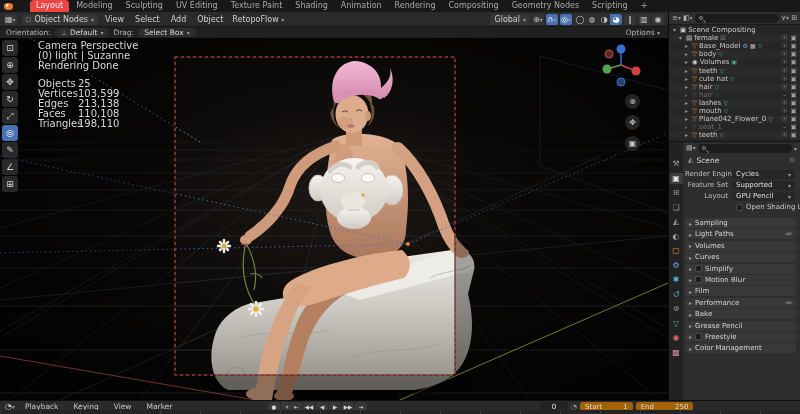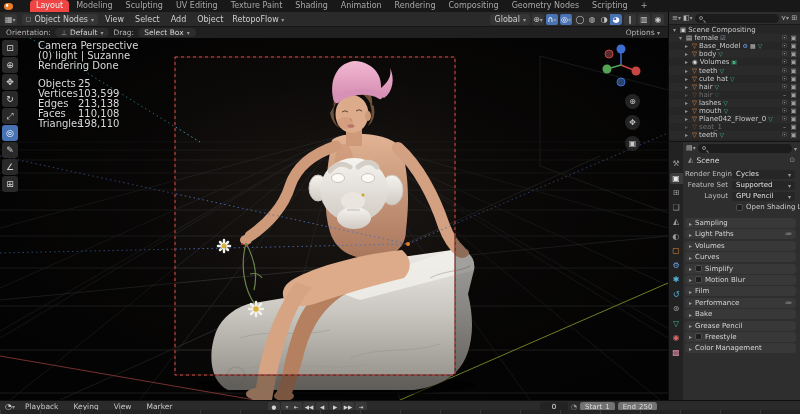--- a/index.html
+++ b/index.html
@@ -101,21 +101,21 @@
 
   
   .timeline{position:absolute;left:0;right:0;bottom:0;height:14px;background:#2a2a2a;border-top:1px solid #0f0f0f}
   .tl-head{height:10px;display:flex;align-items:center;gap:6px;padding:0 5px;font-size:7.5px;color:#c9c9c9}
   .tl-menus{display:flex;gap:7px}
   .transport{position:absolute;left:290px;top:1px;display:flex;gap:1px;align-items:center}
   .tbtn{min-width:12px;height:9px;background:#383838;border-radius:2px;display:flex;align-items:center;justify-content:center;font-size:5.5px;color:#d5d5d5;padding:0 1px}
   .rec{position:absolute;left:268px;top:1px;display:flex;gap:1px}
   .tl-fields{position:absolute;left:540px;top:1px;display:flex;gap:3px;align-items:center;font-size:7px}
   .framebox{width:28px;height:9px;background:#222;border-radius:3px;color:#e8e8e8;display:flex;align-items:center;justify-content:center}
-  .sebox{height:9px;background:#737373;border-radius:3px;display:flex;align-items:center;gap:3px;padding:0 5px;color:#ddd}
+  .sebox{height:9px;background:#a16207;border-radius:3px;display:flex;align-items:center;gap:21px;padding:0 5px;color:#ddd}
   .ruler{position:absolute;left:0;right:0;bottom:0;height:4px;background:#242424;background-image:repeating-linear-gradient(90deg,#3a3a3a 0 1px,transparent 1px 40px)}
 </style>
 </head>
 <body>
 
 <div class="app">
 
   <div class="row1">
     <span class="logo"></span>
     <span class="tabs">

